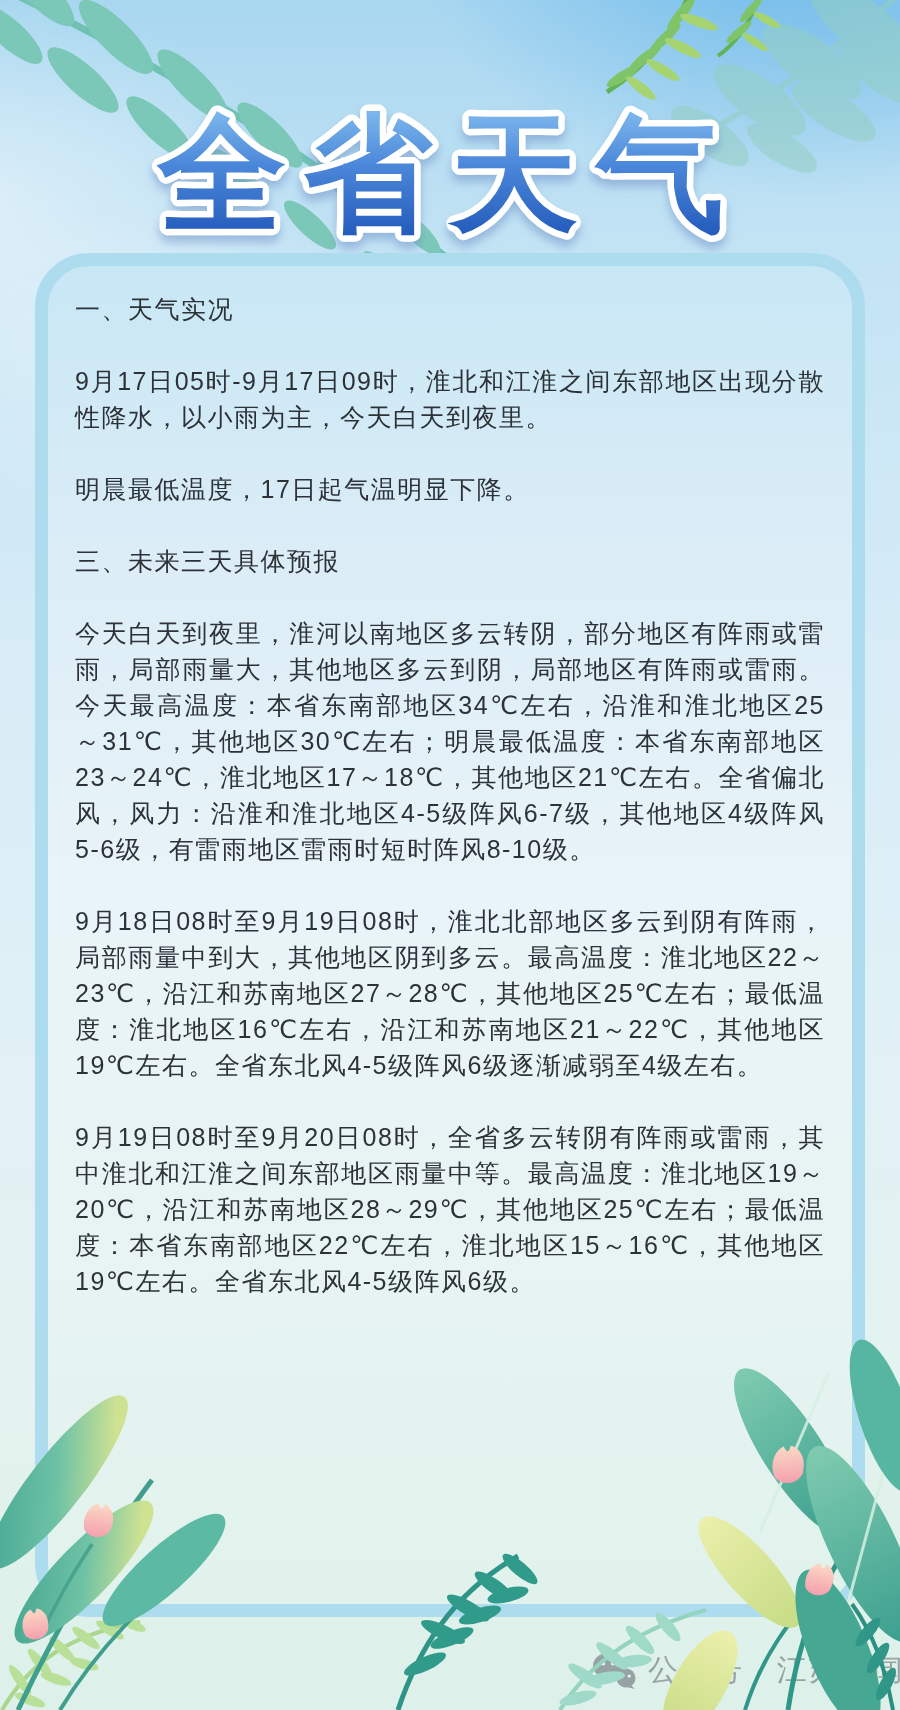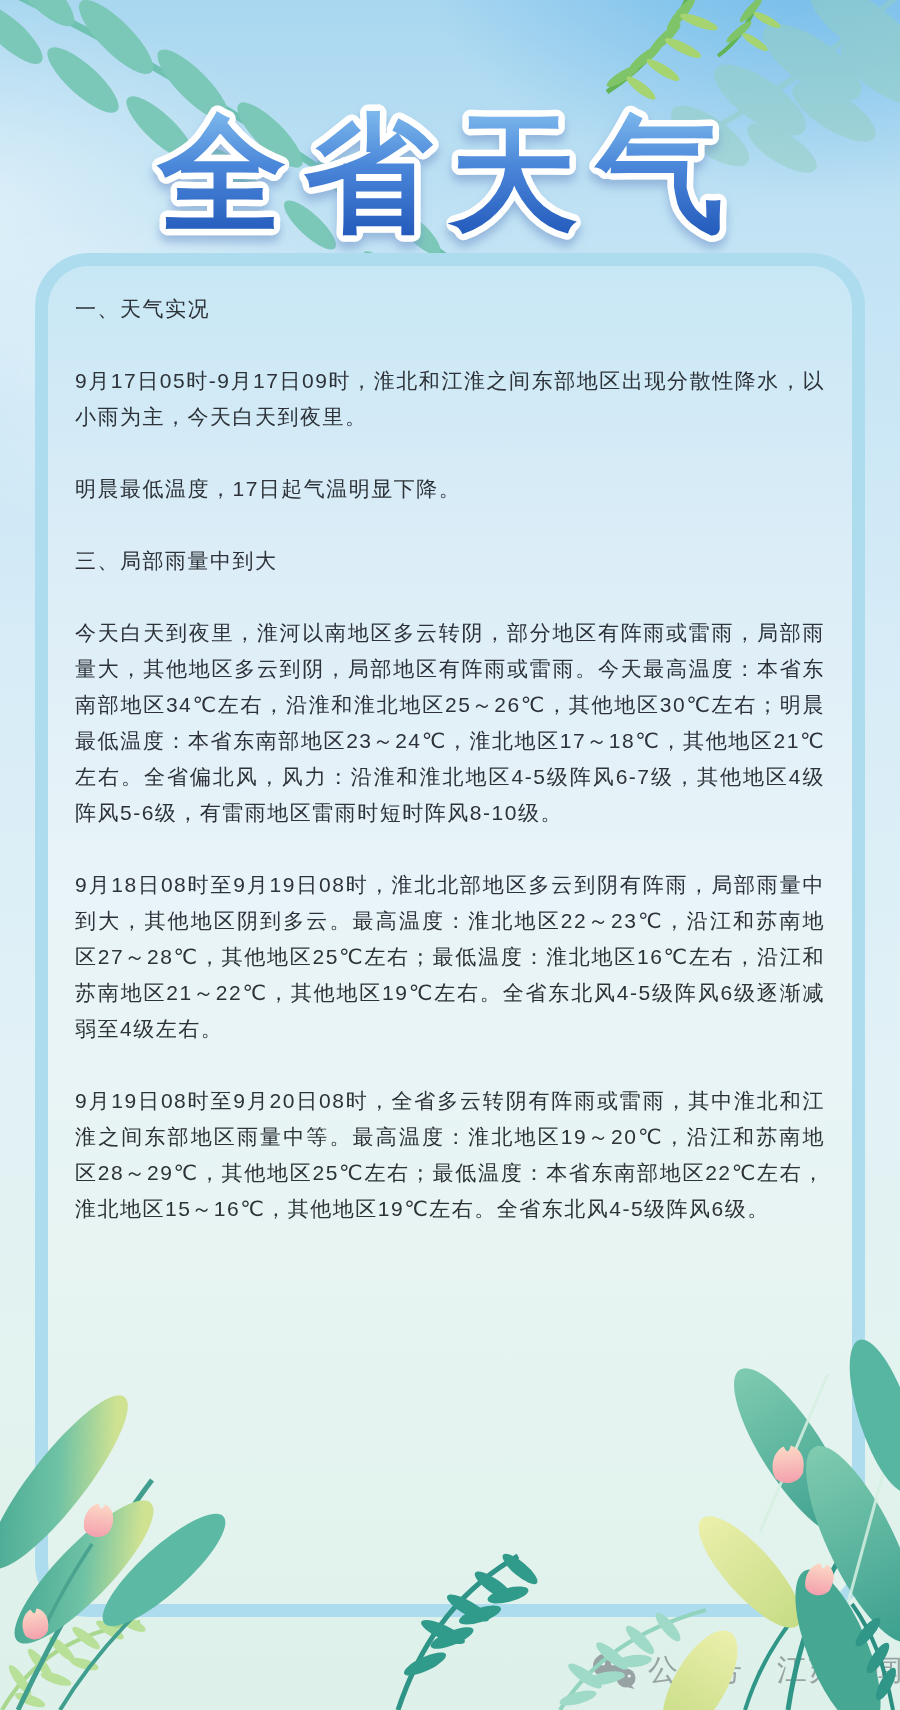--- a/index.html
+++ b/index.html
@@ -22,21 +22,21 @@
   .card{
     position:absolute;left:35px;top:253px;width:830px;height:1364px;
     box-sizing:border-box;
     border:13px solid #aedcef;border-radius:54px;
     background:linear-gradient(180deg,#c8e7f5 0%,#dcedf7 22%,#e9f4f8 48%,#e7f4f2 75%,#e1f2ec 100%);
     padding:25px 27px 0 27px;
     z-index:2;
   }
   .card .heading,.card p{
     margin:36px 0 0;
-    font-size:21px;line-height:36px;letter-spacing:1.5px;
+    font-size:25px;line-height:36px;letter-spacing:1.5px;
     color:#2d3238;text-align:justify;
   }
   .card > :first-child{margin-top:0;}
   .bottom-plants{left:0;top:1332px;z-index:4;}
   .watermark{
     position:absolute;left:592px;top:1650px;z-index:3;
     display:flex;align-items:center;gap:10px;
     color:rgba(88,94,100,0.52);font-size:30px;letter-spacing:2px;white-space:nowrap;
   }
 </style>
@@ -112,22 +112,22 @@
       <text x="380" y="150" text-anchor="middle" font-size="128" letter-spacing="18" fill="url(#tg)" stroke="#ffffff" stroke-width="13" stroke-linejoin="round" paint-order="stroke" filter="url(#tshadow)">全省天气</text>
     </svg>
   </div>
 
   <div class="card">
     <div class="heading">一、天气实况</div>
     <p>9月17日05时-9月17日09时，淮北和江淮之间东部地区出现分散性降水，以小雨为主，今天白天到夜里。</p>
 
     <p>明晨最低温度，17日起气温明显下降。</p>
 
-    <div class="heading">三、局部雨量中到大</div>
-    <p>今天白天到夜里，淮河以南地区多云转阴，部分地区有阵雨或雷雨，局部雨量大，其他地区多云到阴，局部地区有阵雨或雷雨。今天最高温度：本省东南部地区34℃左右，沿淮和淮北地区25～26℃，其他地区30℃左右；明晨最低温度：本省东南部地区23～24℃，淮北地区17～18℃，其他地区21℃左右。全省偏北风，风力：沿淮和淮北地区4-5级阵风6-7级，其他地区4级阵风5-6级，有雷雨地区雷雨时短时阵风8-10级。</p>
+    <div class="heading">三、未来三天具体预报</div>
+    <p>今天白天到夜里，淮河以南地区多云转阴，部分地区有阵雨或雷雨，局部雨量大，其他地区多云到阴，局部地区有阵雨或雷雨。今天最高温度：本省东南部地区34℃左右，沿淮和淮北地区25～31℃，其他地区30℃左右；明晨最低温度：本省东南部地区23～24℃，淮北地区17～18℃，其他地区21℃左右。全省偏北风，风力：沿淮和淮北地区4-5级阵风6-7级，其他地区4级阵风5-6级，有雷雨地区雷雨时短时阵风8-10级。</p>
     <p>9月18日08时至9月19日08时，淮北北部地区多云到阴有阵雨，局部雨量中到大，其他地区阴到多云。最高温度：淮北地区22～23℃，沿江和苏南地区27～28℃，其他地区25℃左右；最低温度：淮北地区16℃左右，沿江和苏南地区21～22℃，其他地区19℃左右。全省东北风4-5级阵风6级逐渐减弱至4级左右。</p>
     <p>9月19日08时至9月20日08时，全省多云转阴有阵雨或雷雨，其中淮北和江淮之间东部地区雨量中等。最高温度：淮北地区19～20℃，沿江和苏南地区28～29℃，其他地区25℃左右；最低温度：本省东南部地区22℃左右，淮北地区15～16℃，其他地区19℃左右。全省东北风4-5级阵风6级。</p>
   </div>
 
   <div class="watermark">
     <svg width="46" height="40" viewBox="0 0 46 40">
       <g fill="#5d636a" opacity="0.55">
         <path d="M16,2 C7,2 1,8 1,15 C1,19 3.4,22.4 7,24.6 L5.6,29.6 L11.4,26.4 C12.9,26.8 14.4,27 16,27 C25,27 31,21.4 31,15 C31,8 25,2 16,2 Z"></path>
         <circle cx="34" cy="27" r="9.5"></circle>
         <path d="M39,34 L42.6,38 L35.8,36.2 Z"></path>

